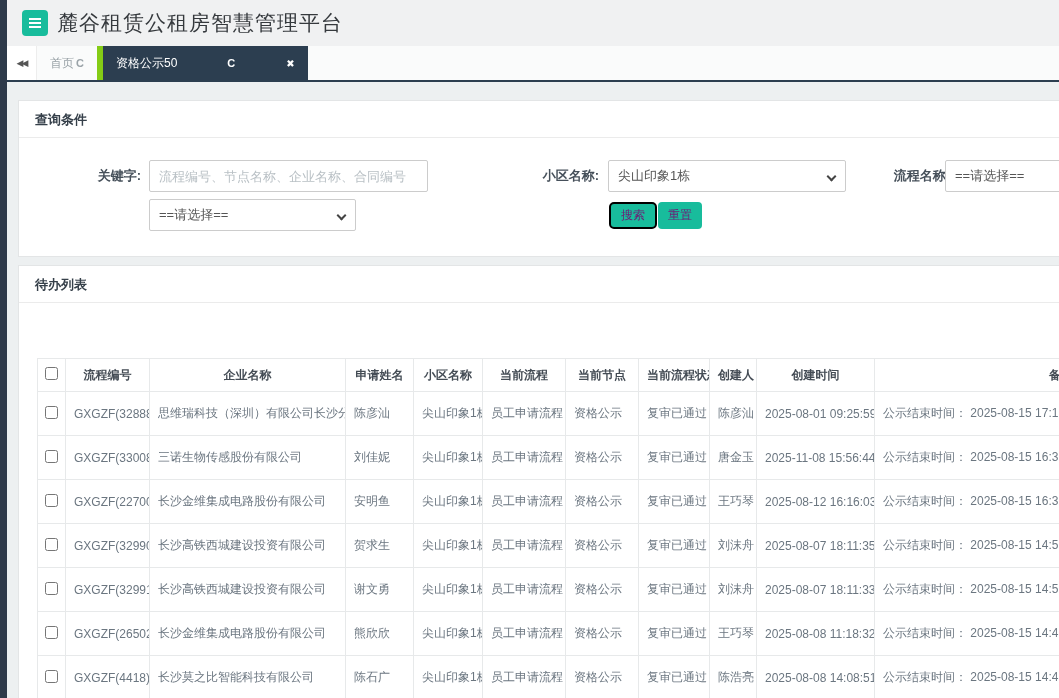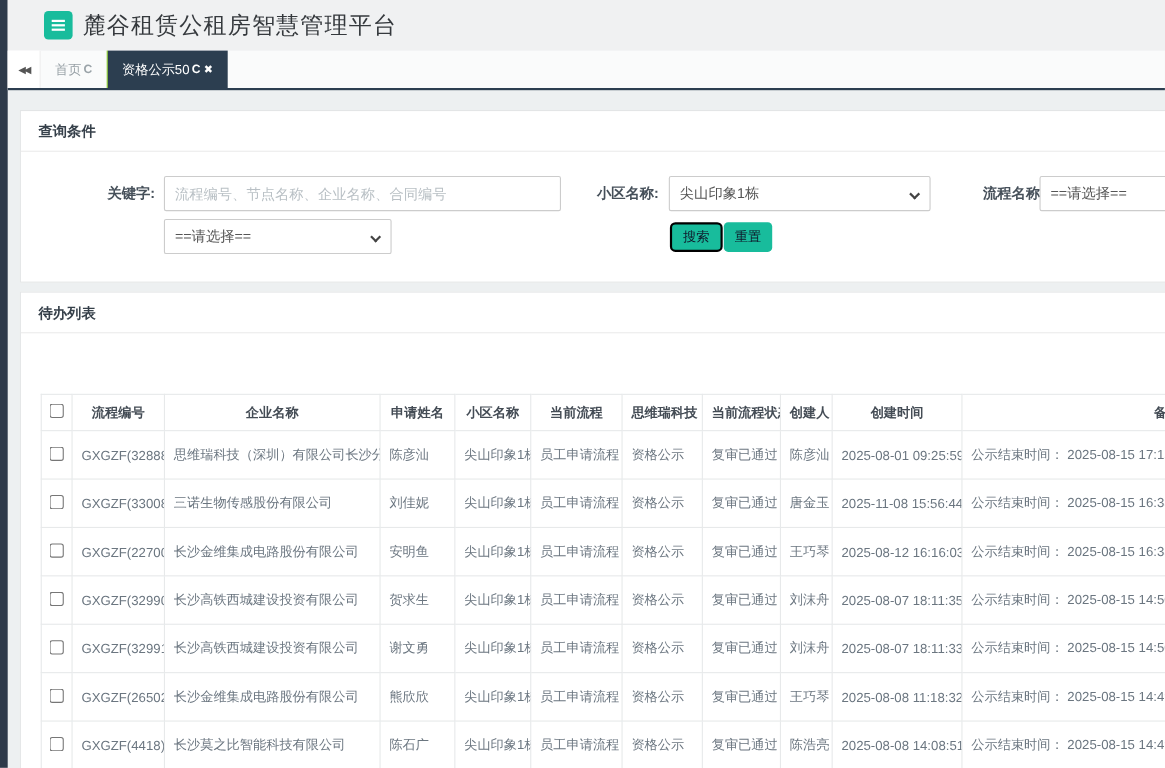--- a/index.html
+++ b/index.html
@@ -4,37 +4,37 @@
 <style>
   * { margin:0; padding:0; box-sizing:border-box; }
   html,body { width:1059px; height:698px; overflow:hidden; background:#edf0f1;
     font-family:"Liberation Sans","DejaVu Sans",sans-serif; }
 
   
   .side-strip { position:absolute; left:0; top:0; width:7px; height:698px; background:#2e3a4a; }
 
   
   .app-header { position:absolute; left:7px; top:0; width:1052px; height:46px;
-    background:#f0f1f2; display:flex; align-items:center; padding-left:33px; }
+    background:#f0f1f2; display:flex; align-items:center; padding-left:15px; }
   .menu-btn { width:26px; height:26px; background:#18bc9c; border:none; border-radius:4px;
     display:inline-flex; align-items:center; justify-content:center; cursor:pointer; margin-right:9px; }
   .menu-bars { width:12px; height:2px; background:#fff; position:relative; }
   .menu-bars::before, .menu-bars::after { content:""; position:absolute; left:0; width:12px; height:2px; background:#fff; }
   .menu-bars::before { top:-4px; } .menu-bars::after { top:4px; }
   .app-title { font-size:21px; color:#35393d; letter-spacing:1px; }
 
   
   .tab-bar { position:absolute; left:7px; top:46px; width:1052px; height:36px;
     background:#fafbfb; border-bottom:2px solid #2c3e50; display:flex; align-items:stretch; }
   .collapse-btn { width:30px; background:#fff; border:none; border-right:1px solid #ededed;
     color:#555; font-size:9px; letter-spacing:-2px; cursor:pointer; }
   .tab { display:flex; align-items:center; padding:0 13px; font-size:12px; color:#9aa3a8;
-    cursor:pointer; white-space:nowrap; border-right:1px solid #84cc16; }
+    cursor:pointer; white-space:nowrap; border-right:6px solid #84cc16; }
   .tab .refresh { font-weight:bold; font-size:11px; margin-left:2px; }
-  .tab.active { background:#2c3e50; color:#fff; border-right:none; }
+  .tab.active { background:#2c3e50; color:#fff; border-right:none;gap:48px; }
   .tab.active .close { font-size:10px; margin-left:3px; font-weight:bold; }
 
   
   .content { position:absolute; left:7px; top:84px; width:1300px; height:640px; padding:16px 0 0 11px; }
 
   .panel { background:#fff; border:1px solid #e3e5e6; width:1245px; }
   .panel-title { height:37px; line-height:37px; padding:0 16px; font-size:13px; font-weight:bold;
     color:#36404a; border-bottom:1px solid #ebebeb; }
 
   
@@ -44,28 +44,28 @@
   .f-input { position:absolute; height:32px; border:1px solid #ccc; border-radius:2px;
     background:#fff; font-size:13px; color:#555; padding:0 9px; outline:none;
     font-family:"Liberation Sans","DejaVu Sans",sans-serif; }
   .f-input::placeholder { color:#b9c0c5; }
   .f-select { position:absolute; height:32px; border:1px solid #ccc; border-radius:2px;
     background:#fff; font-size:13px; color:#555; padding:0 26px 0 9px; display:flex;
     align-items:center; cursor:pointer; }
   .chev { position:absolute; right:10px; top:12px; width:7px; height:7px;
     border-right:2px solid #444; border-bottom:2px solid #444; transform:rotate(45deg); }
   .lbl-keyword { left:1px;  top:22px; width:121px; }
-  .inp-keyword { left:130px; top:22px; width:361px; }
+  .inp-keyword { left:130px; top:22px; width:279px; }
   .lbl-community{ left:440px; top:22px; width:140px; }
   .sel-community{ left:589px; top:22px; width:238px; }
   .lbl-flow    { left:791px; top:22px; width:140px; }
   .sel-flow    { left:926px; top:22px; width:240px; }
   .lbl-node    { left:1px;  top:61px; width:121px; }
   .sel-node    { left:130px; top:61px; width:207px; }
-  .btn { position:absolute; top:64px; height:27px; background:#18bc9c; color:#0f172a; border:none;
+  .btn { position:absolute; top:64px; height:27px; background:#18bc9c; color:#701a75; border:none;
     border-radius:4px; font-size:12px; padding:0 10px; cursor:pointer;
     font-family:"Liberation Sans","DejaVu Sans",sans-serif; }
   .btn-search { left:590px; border:2px solid #000; border-radius:5px; }
   .btn-reset  { left:639px; }
 
   
   .panel-todo { margin-top:8px; height:530px; }
   table { border-collapse:collapse; table-layout:fixed; width:1210px; margin:55px 0 0 18px;
     background:#fff; font-size:12px; }
   th, td { border:1px solid #e7e9ea; text-align:left; padding:0 8px; overflow:hidden;
@@ -143,21 +143,21 @@
           <col style="width:373px">
       </colgroup>
       <thead>
         <tr>
           <th class="col-cb"><input type="checkbox" style=""></th>
           <th>流程编号</th>
           <th>企业名称</th>
           <th>申请姓名</th>
           <th>小区名称</th>
           <th>当前流程</th>
-          <th>思维瑞科技</th>
+          <th>当前节点</th>
           <th>当前流程状态</th>
           <th>创建人</th>
           <th>创建时间</th>
           <th>备注</th>
         </tr>
       </thead>
       <tbody id="todo-body">
           <tr>
             <td class="col-cb"><input type="checkbox" style=""></td>
             <td>GXGZF(32888)</td>

